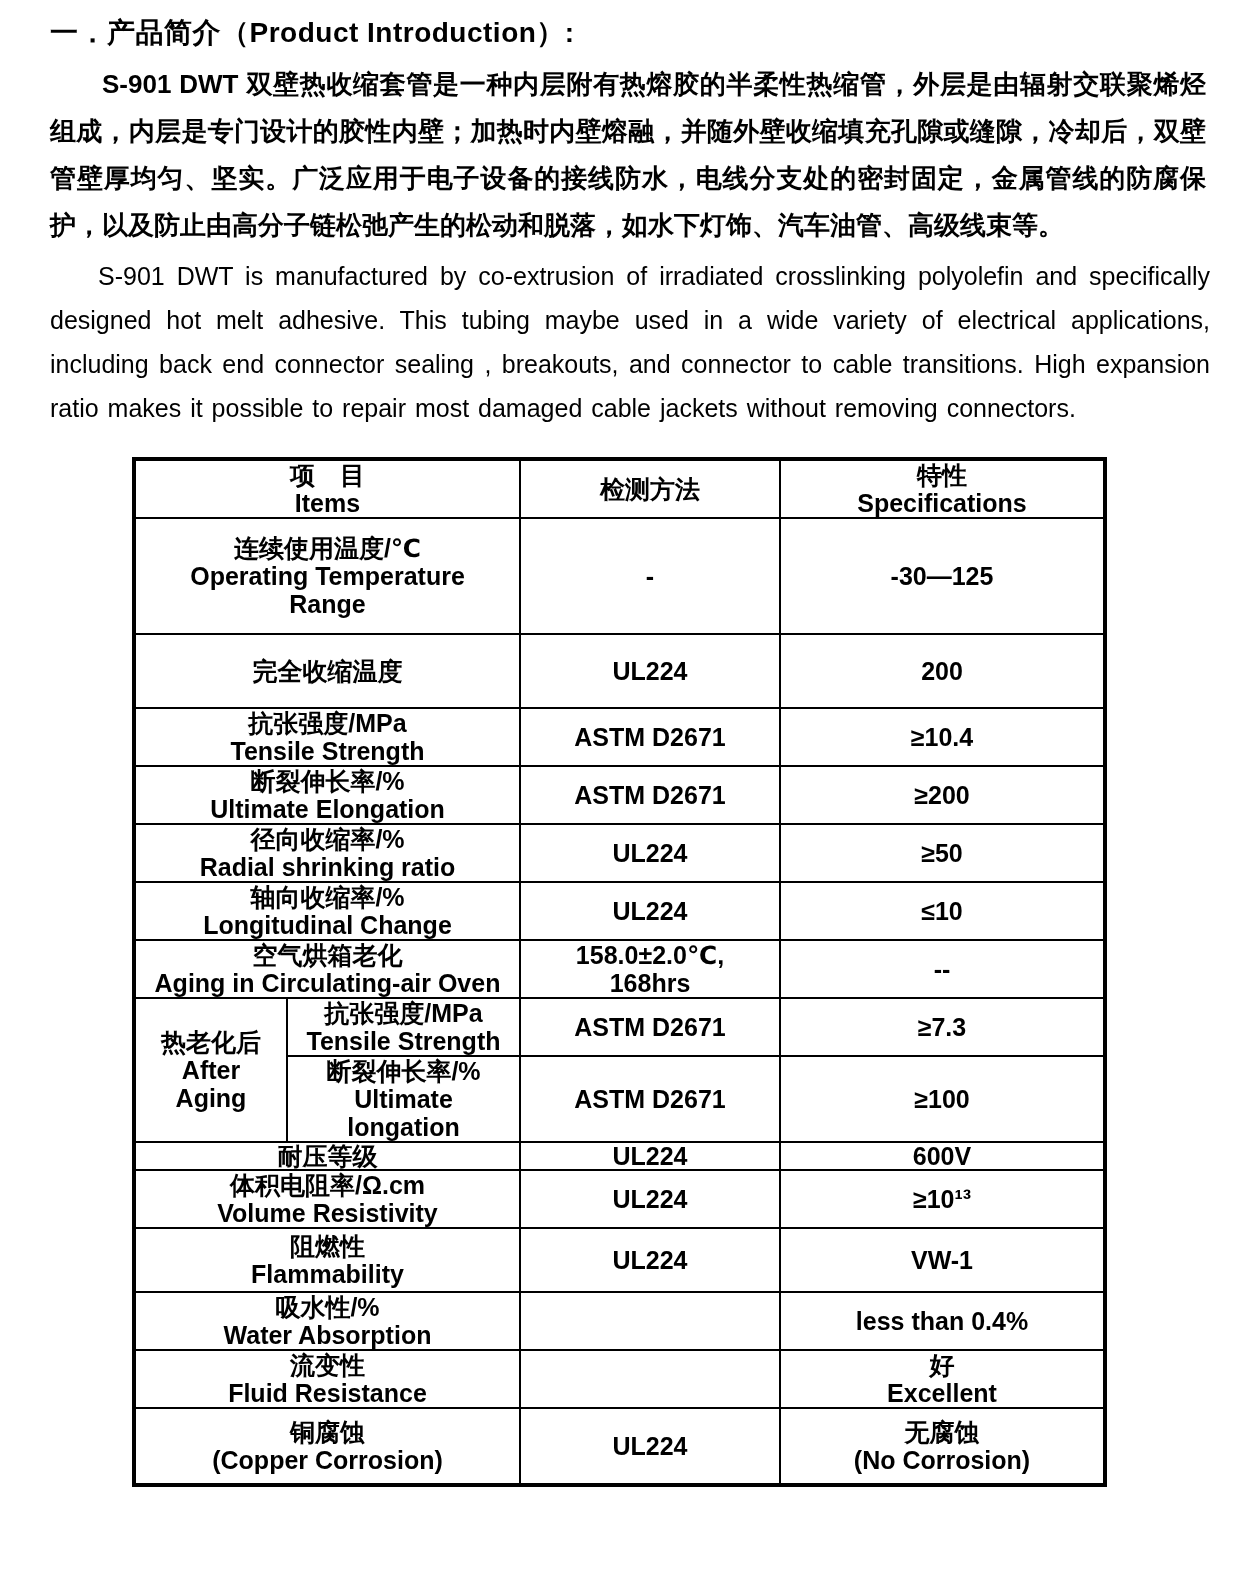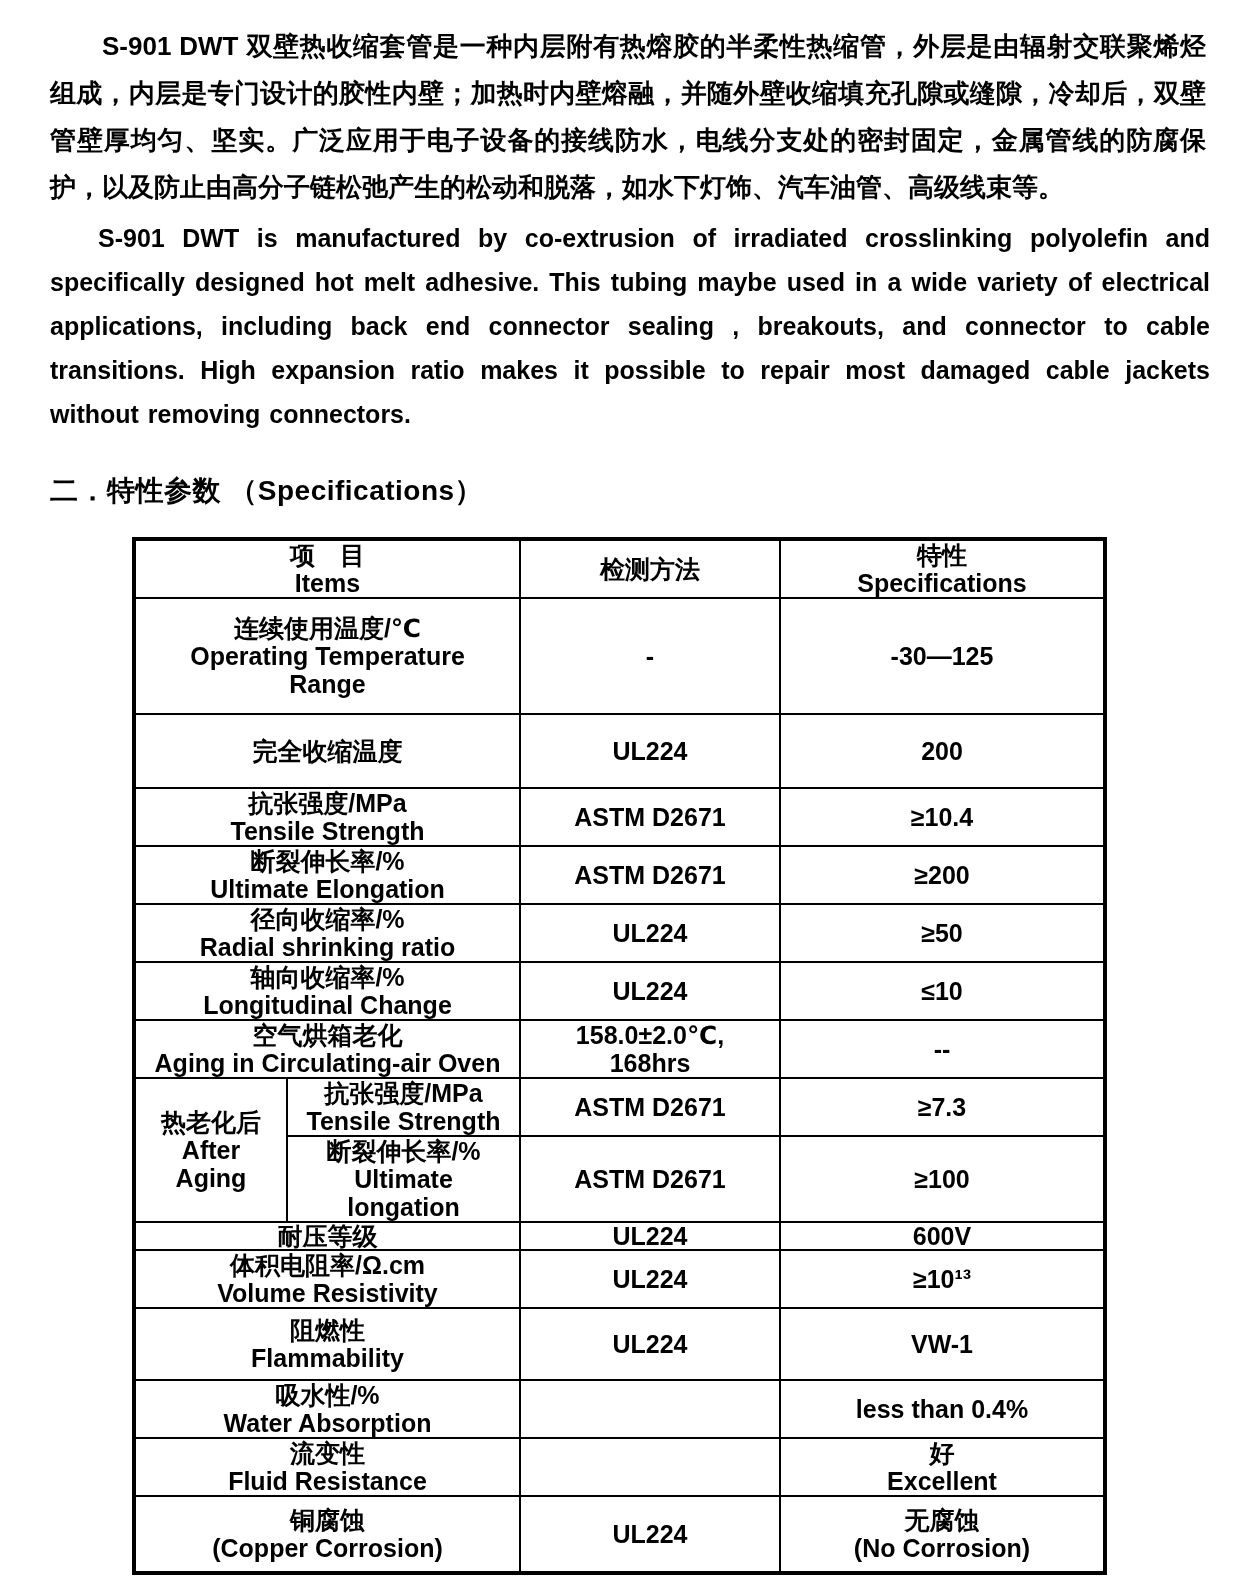--- a/index.html
+++ b/index.html
@@ -12,21 +12,21 @@
   .page { box-sizing: border-box; width: 1256px; padding: 14px 46px 0 50px; }
 
   .h1 { font-size: 28px; font-weight: 700; margin: 0; letter-spacing: 0.5px; }
   .h2 { font-size: 28px; font-weight: 700; margin: 36px 0 0 0; letter-spacing: 0.5px; }
 
   .p-cn {
     font-size: 26px; font-weight: 700; line-height: 47px;
     text-align: justify; text-indent: 52px; margin: 9px 4px 0 0;
   }
   .p-en {
-    font-size: 25px; font-weight: 700; line-height: 44px;
+    font-size: 25px; font-weight: 400; line-height: 44px;
     text-align: justify; text-indent: 48px; margin: 5px 0 16px 0;
     word-spacing: 2px;
   }
 
   table.spec-table {
     border-collapse: collapse;
     table-layout: fixed;
     width: 971px;
     margin: 27px 0 0 82px;
     border: 4px solid #000;
@@ -40,26 +40,26 @@
     overflow: hidden;
   }
   .cell-line { font-size: 25px; line-height: 28px; white-space: nowrap; }
   tr.tight .cell-line { line-height: 24px; }
 </style>
 </head>
 <body>
 
 <div class="page">
 
+  <h2 class="h1">一．产品简介（Product Introduction）:</h2>
 
   <p class="p-cn">S-901 DWT 双壁热收缩套管是一种内层附有热熔胶的半柔性热缩管，外层是由辐射交联聚烯烃组成，内层是专门设计的胶性内壁；加热时内壁熔融，并随外壁收缩填充孔隙或缝隙，冷却后，双壁管壁厚均匀、坚实。广泛应用于电子设备的接线防水，电线分支处的密封固定，金属管线的防腐保护，以及防止由高分子链松弛产生的松动和脱落，如水下灯饰、汽车油管、高级线束等。</p>
 
   <p class="p-en">S-901 DWT is manufactured by co-extrusion of irradiated crosslinking polyolefin and specifically designed hot melt adhesive. This tubing maybe used in a wide variety of electrical applications, including back end connector sealing , breakouts, and connector to cable transitions. High expansion ratio makes it possible to repair most damaged cable jackets without removing connectors.</p>
 
-  <h2 class="h2">二．特性参数 （Specifications）</h2>
 
   <table class="spec-table">
     <colgroup>
       <col style="width:153px">
         <col style="width:233px">
         <col style="width:260px">
         <col style="width:325px">
     </colgroup>
 
     <tbody>
@@ -219,21 +219,21 @@
         <div class="cell-line">Volume Resistivity</div>
       </td>
       <td>
         <div class="cell-line">UL224</div>
       </td>
       <td>
         <div class="cell-line">≥10¹³</div>
       </td>
     </tr>
 
-    <tr style="height:72px">
+    <tr style="height:64px">
       <td colspan="2">
         <div class="cell-line">阻燃性</div>
         <div class="cell-line">Flammability</div>
       </td>
       <td>
         <div class="cell-line">UL224</div>
       </td>
       <td>
         <div class="cell-line">VW-1</div>
       </td>

